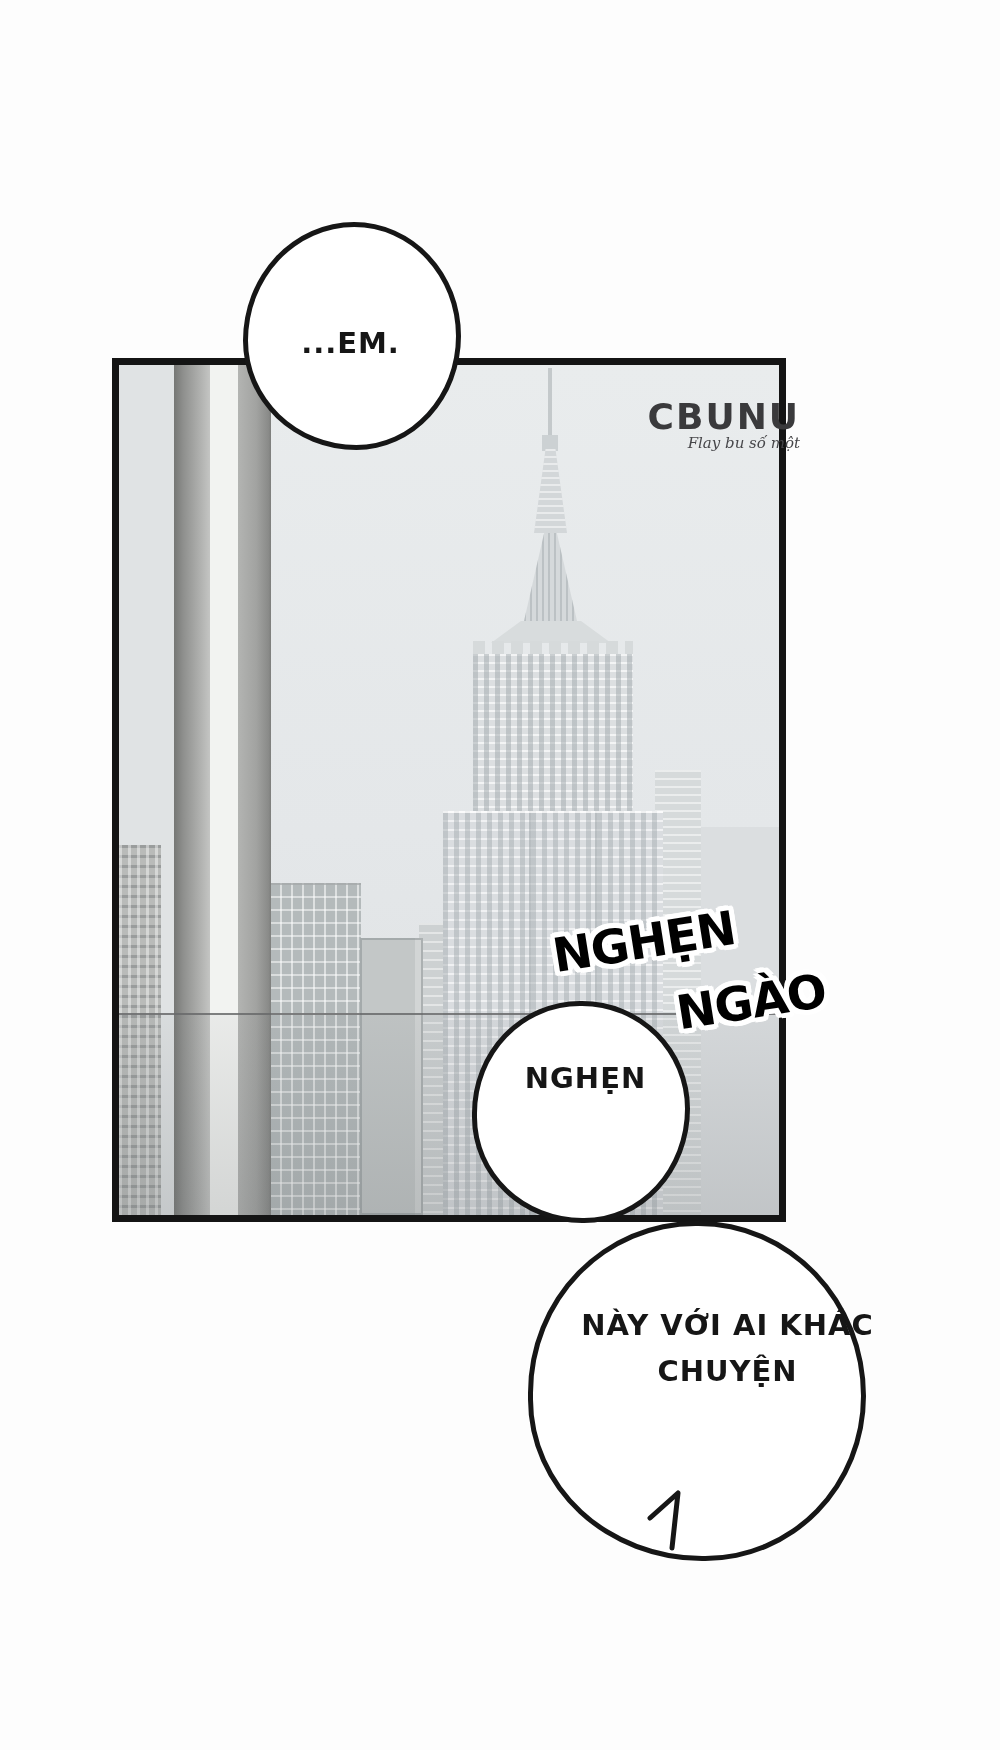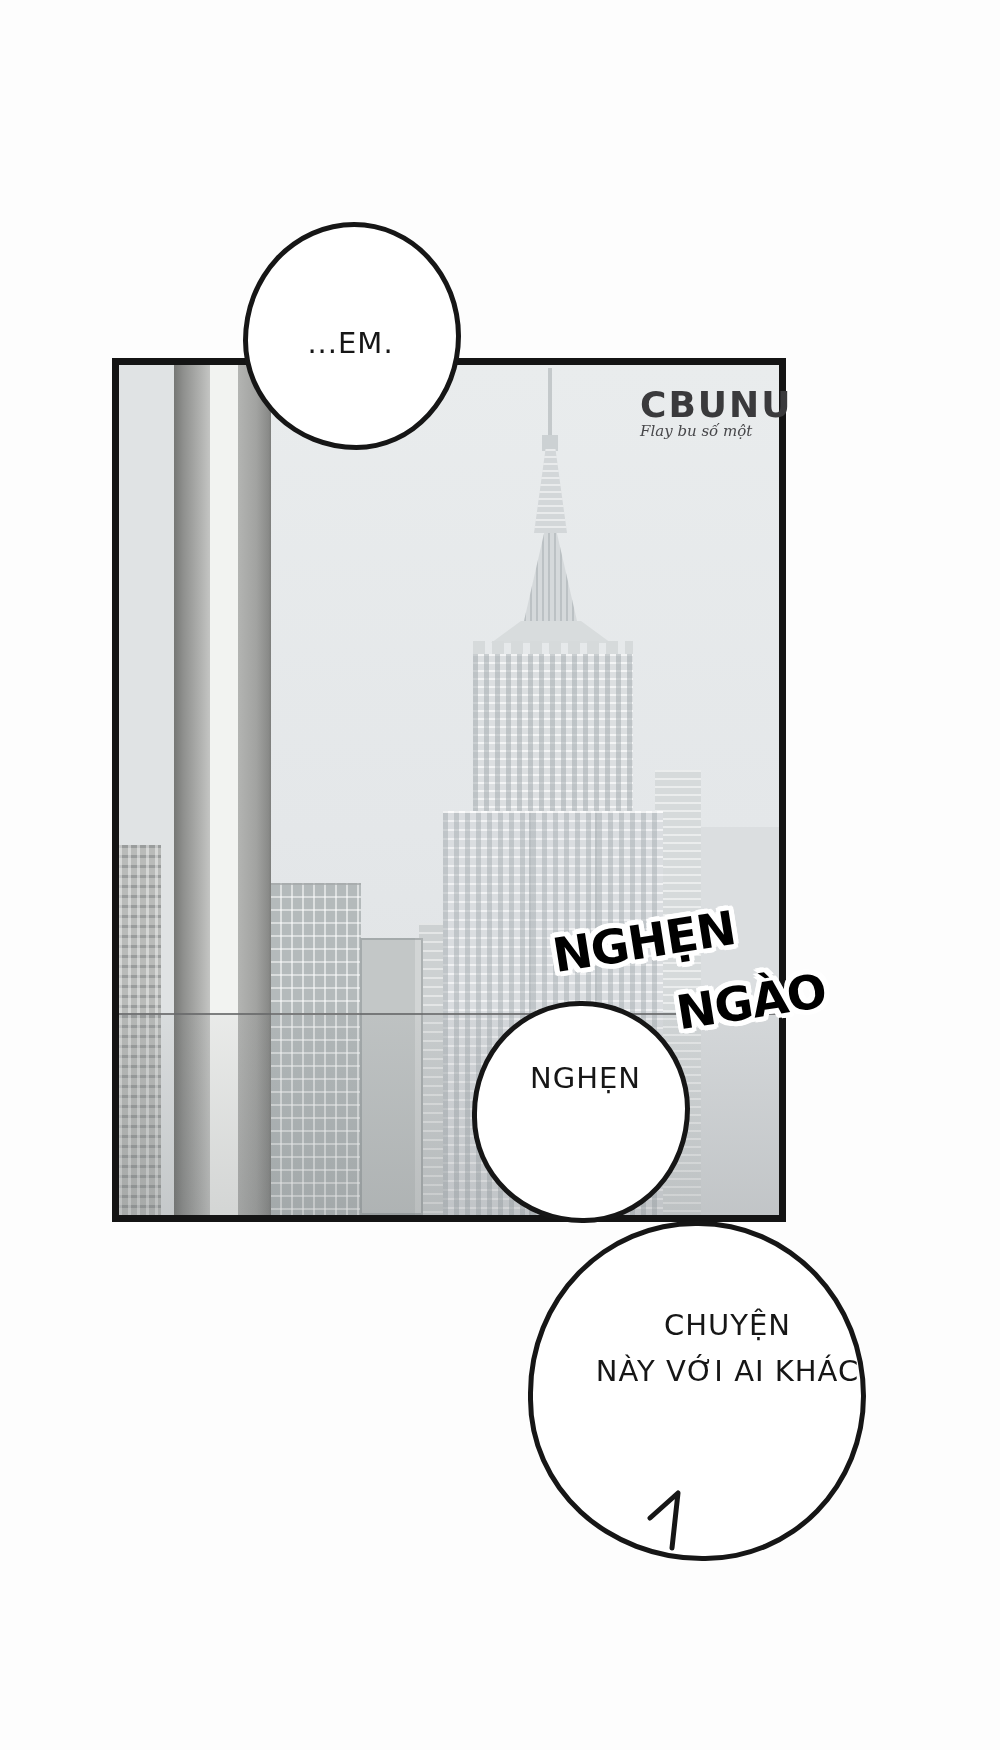--- a/index.html
+++ b/index.html
@@ -81,33 +81,33 @@
   .bldg-right-2{left:582px;top:462px;width:78px;height:388px;background:#dbdee0;}
   .mullion-a{left:55px;top:0;width:36px;height:100%;
     background:linear-gradient(90deg,#767774 0%,#8e8f8d 25%,#aeafad 70%,#c4c5c3 100%);}
   .glass-gap{left:91px;top:0;width:28px;height:100%;background:#f2f3f1;}
   .mullion-b{left:119px;top:0;width:33px;height:100%;
     background:linear-gradient(90deg,#b3b4b2 0%,#a2a3a1 55%,#8a8b89 92%,#7d7e7c 100%);}
   .wire{left:0;top:648px;width:100%;height:2px;background:rgba(104,106,107,.85);}
   .below-haze{left:0;top:650px;width:100%;height:200px;
     background:linear-gradient(180deg, rgba(128,133,136,.08), rgba(103,108,111,.22));}
   
-  .watermark{position:absolute;left:640px;top:384px;width:160px;text-align:left;z-index:2;}
+  .watermark{position:absolute;left:640px;top:396px;width:160px;text-align:right;z-index:2;}
   .wm-brand{display:block;font-size:36px;font-weight:bold;letter-spacing:2px;color:#3a3a3c;}
   .wm-tagline{display:block;margin-top:-3px;font-family:"DejaVu Serif", serif;
     font-style:italic;font-size:15px;color:#47474a;}
   
   .bubble{position:absolute;background:#ffffff;border:5px solid #161616;z-index:3;}
   .b1{left:243px;top:222px;width:208px;height:218px;
       border-radius:51% 49% 48% 52% / 52% 50% 50% 48%;}
   .b2{left:472px;top:1001px;width:208px;height:212px;
       border-radius:50% 50% 49% 51% / 51% 49% 52% 48%;}
   .b3{left:528px;top:1221px;width:328px;height:330px;z-index:4;
       border-radius:50% 50% 48% 52% / 51% 52% 49% 48%;}
-  .btext{position:absolute;text-align:center;color:#161616;font-weight:normal;z-index:6;
+  .btext{position:absolute;text-align:center;color:#161616;font-weight:bold;z-index:6;
          letter-spacing:1px;}
   .t1{left:258px;top:326px;width:185px;font-size:29px;}
   .t2{left:478px;top:1050px;width:215px;font-size:29px;line-height:57px;}
   .t3{left:560px;top:1302px;width:335px;font-size:29px;line-height:46px;}
   .btext span{display:block;}
   
   .sfx{position:absolute;z-index:5;font-weight:bold;font-size:47px;color:#000;
     letter-spacing:-1px;transform:rotate(-9deg);white-space:nowrap;
     text-shadow:
       -5px 0 0 #fff, 5px 0 0 #fff, 0 -5px 0 #fff, 0 5px 0 #fff,
@@ -161,20 +161,20 @@
     <path d="M8,30 L36,5 L30,60" fill="#ffffff" stroke="#161616" stroke-width="5" stroke-linejoin="round" stroke-linecap="round"></path>
   </svg>
 
   <div class="btext t1">
     <span>...EM.</span>
   </div>
   <div class="btext t2">
     <span>NGHẸN</span>
   </div>
   <div class="btext t3">
+    <span>NÀY VỚI AI KHÁC</span>
     <span>CHUYỆN</span>
-    <span>NÀY VỚI AI KHÁC</span>
   </div>
 
   <div class="sfx sfx1">NGHẸN</div>
   <div class="sfx sfx2">NGÀO</div>
 
 </div>
 
 </body></html>

